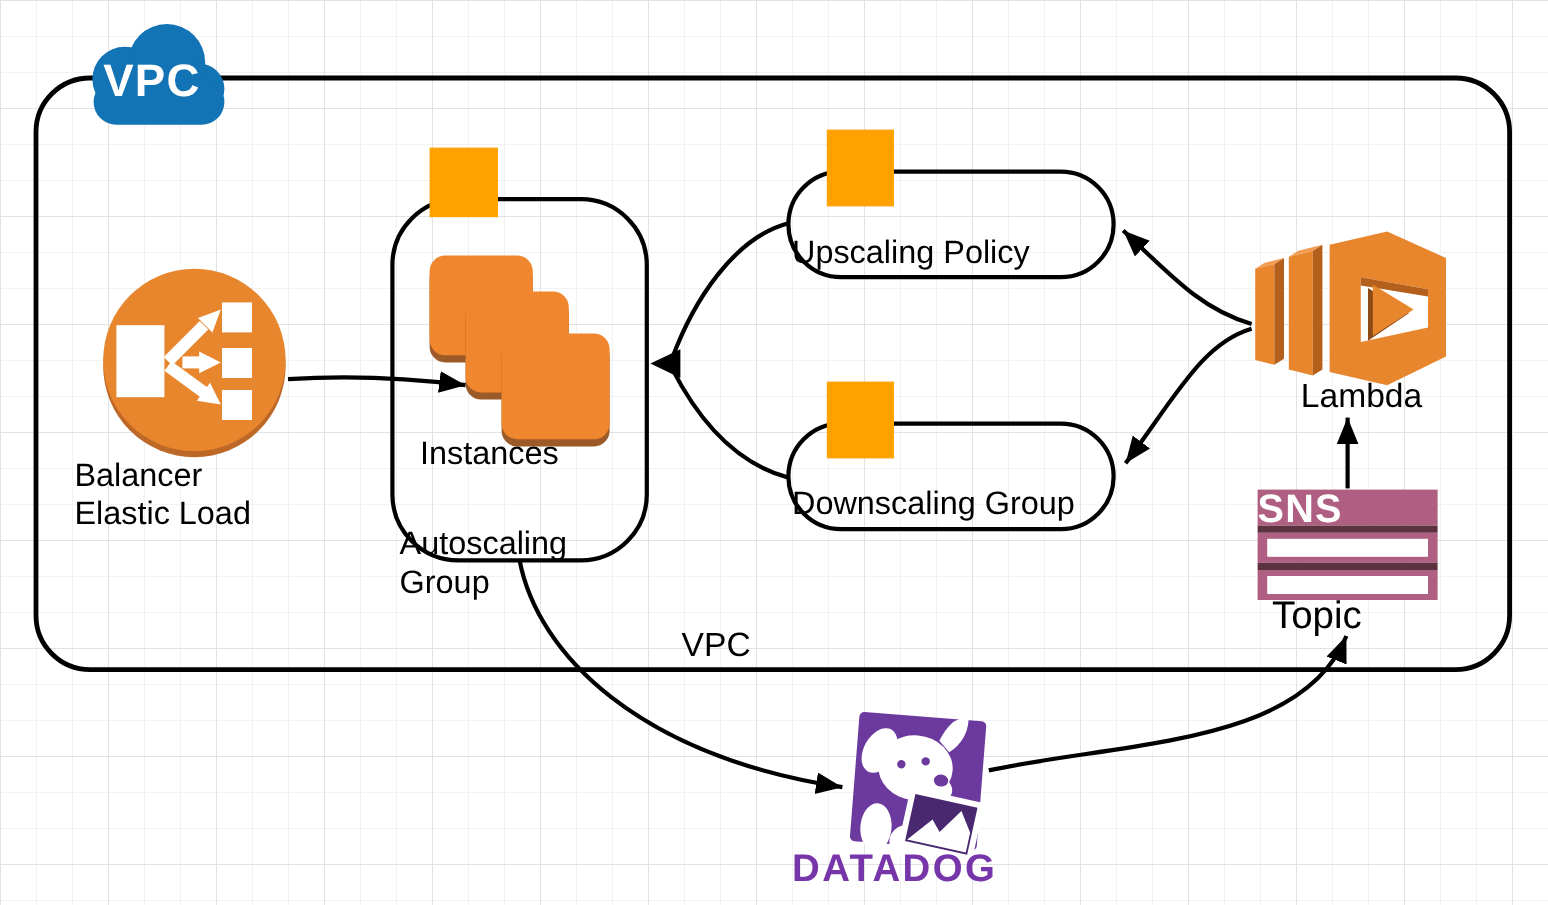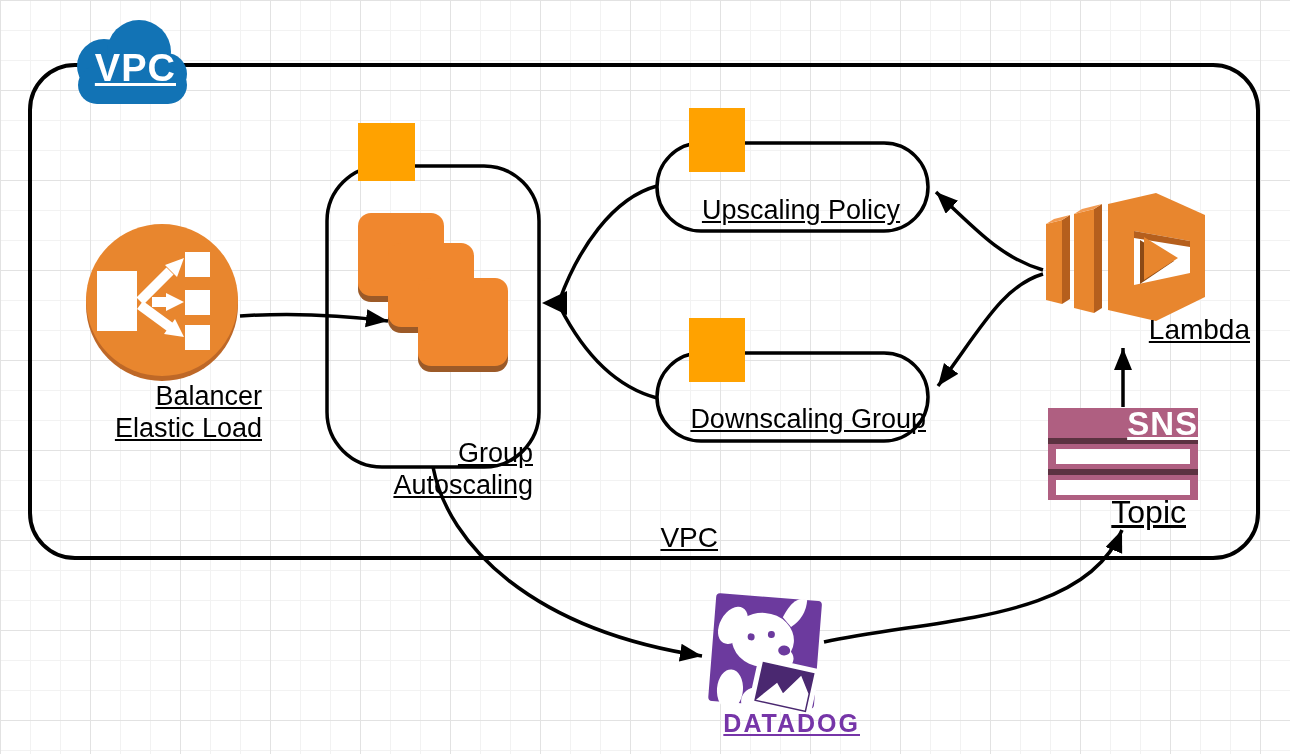--- a/index.html
+++ b/index.html
@@ -12,36 +12,35 @@
       linear-gradient(to right,#e2e2e2 1px,transparent 1px),
       linear-gradient(to bottom,#e2e2e2 1px,transparent 1px),
       linear-gradient(to right,#f2f2f2 1px,transparent 1px),
       linear-gradient(to bottom,#f2f2f2 1px,transparent 1px);
     background-size:90px 90px,90px 90px,30px 30px,30px 30px;
     font-family:"Liberation Sans", sans-serif;
   }
   svg.layer{position:absolute;left:0;top:0;}
   .lbl{
     position:absolute;
-    text-align:right;
+    text-align:left;
     font-size:27px;
     line-height:32px;
     color:#000;
     white-space:nowrap;
-    text-decoration:underline;
   }
   .lbl .line{display:block;}
   .cloud-text{
     font-size:38px;font-weight:bold;color:#fff;letter-spacing:1px;
   }
   .sns-text{
     font-size:33px;font-weight:bold;color:#fff;letter-spacing:1px;line-height:33px;
   }
   .datadog-text{
-    font-size:25px;font-weight:bold;color:#7635A8;letter-spacing:2px;
+    font-size:32px;font-weight:bold;color:#7635A8;letter-spacing:2px;
   }
 </style>
 </head>
 <body>
 
 <div class="canvas">
 
   <svg class="layer" width="1290" height="754" viewBox="0 0 1290 754">
     <defs>
       <marker id="ah" markerUnits="userSpaceOnUse" markerWidth="26" markerHeight="20" refX="22" refY="9" orient="auto">
@@ -148,27 +147,28 @@
     </g>
   </svg>
 
   <div class="lbl cloud-text" style="left:86px;top:52px;width:90px;">VPC</div>
 
   <div class="lbl" style="left:62px;top:380px;width:200px;">
     <span class="line">Balancer</span>
     <span class="line">Elastic Load</span>
   </div>
 
+  <div class="lbl" style="left:350px;top:362px;width:166px;">Instances</div>
 
   <div class="lbl" style="left:333px;top:437px;width:200px;">
+    <span class="line">Autoscaling</span>
     <span class="line">Group</span>
-    <span class="line">Autoscaling</span>
   </div>
 
-  <div class="lbl" style="left:634px;top:194px;width:266px;">Upscaling Policy</div>
+  <div class="lbl" style="left:660px;top:194px;width:266px;">Upscaling Policy</div>
 
   <div class="lbl" style="left:660px;top:403px;width:266px;">Downscaling Group</div>
 
   <div class="lbl" style="left:1084px;top:314px;width:166px;font-size:28px;">Lambda</div>
 
   <div class="lbl sns-text" style="left:1048px;top:407px;width:150px;">SNS</div>
 
   <div class="lbl" style="left:1060px;top:496px;width:126px;font-size:32px;">Topic</div>
 
   <div class="lbl" style="left:568px;top:522px;width:150px;font-size:28px;">VPC</div>

